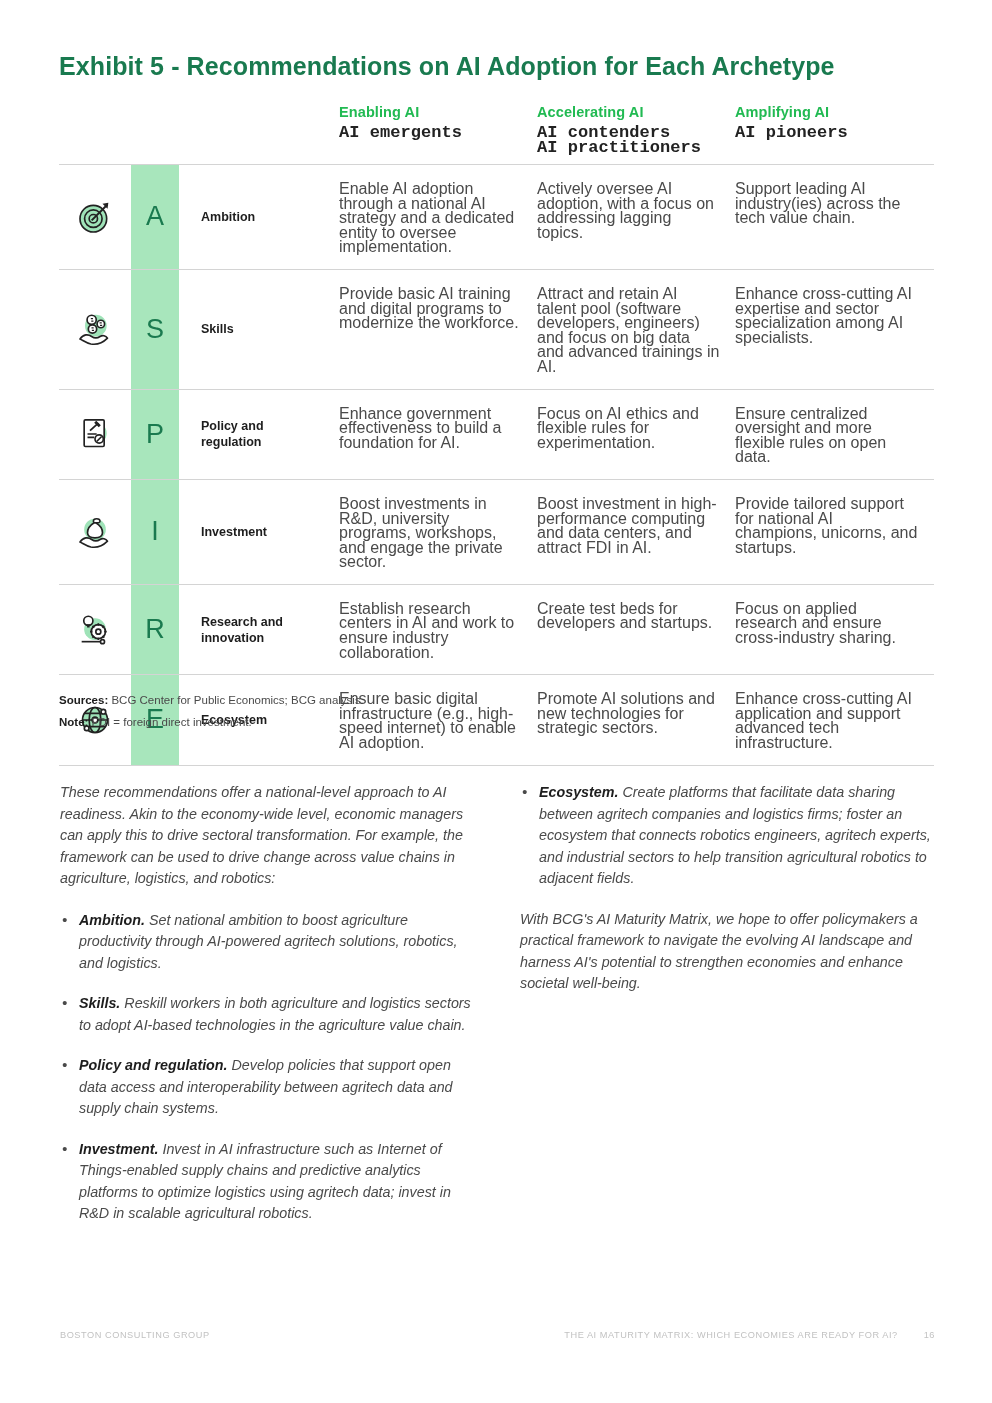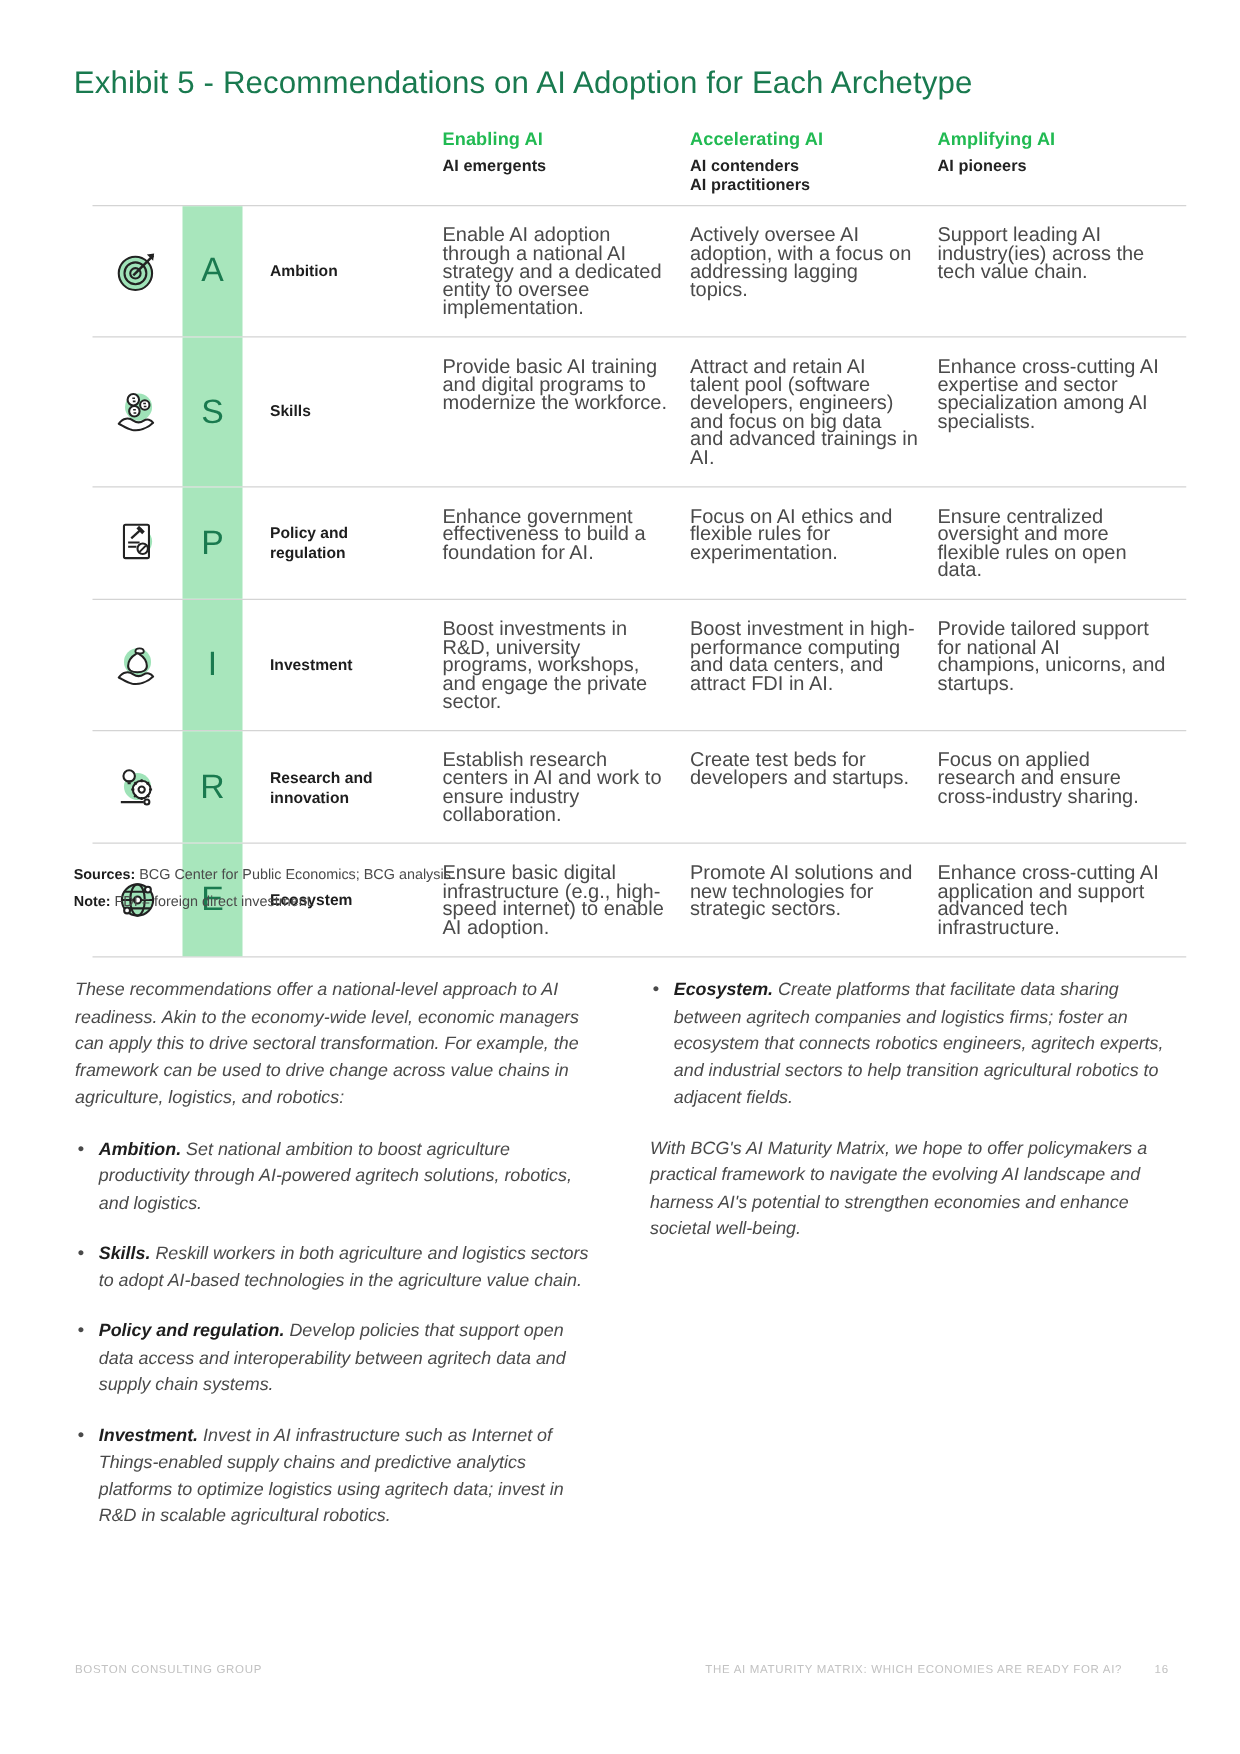--- a/index.html
+++ b/index.html
@@ -12,42 +12,42 @@
   }
   body { position: relative; overflow: hidden; }
 
   .page { position: relative; width: 992px; height: 1403px; padding: 0; }
 
   
   .exhibit-title {
     position: absolute;
     left: 59px; top: 52px;
     font-size: 25px;
-    font-weight: 400;
+    font-weight: 700;
     color: #197a4f;
     letter-spacing: 0.1px;
     white-space: nowrap;
   }
 
   
-  .matrix { position: absolute; left: 74px; top: 104px; width: 875px; }
+  .matrix { position: absolute; left: 59px; top: 104px; width: 875px; }
 
   .col-head-row { display: flex; height: 60px; }
   .ch-spacer-icon { width: 72px; flex: 0 0 72px; }
   .ch-spacer-letter { width: 48px; flex: 0 0 48px; }
   .ch-spacer-name { width: 160px; flex: 0 0 160px; }
   .ch-col { width: 198px; flex: 0 0 198px; padding-right: 10px; }
 
   .ch-title {
     font-size: 14.5px; font-weight: 700; color: #21ba52;
     letter-spacing: 0.1px; margin-bottom: 5px;
   }
   .ch-sub {
-    font-size: 13px; font-weight: 700; color: #222222;
-    line-height: 15px; letter-spacing: 0.05px;
+    font-size: 17px; font-weight: 700; color: #222222;
+    line-height: 15px; letter-spacing: 0.05px; font-family: Liberation Mono, monospace;
   }
 
   .table-body { border-top: 1px solid #d4d4d4; position: relative; }
 
   .m-row { display: flex; border-bottom: 1px solid #d4d4d4; min-height: 84px; position: relative; }
 
   .cell-icon {
     width: 72px; flex: 0 0 72px;
     display: flex; align-items: center; justify-content: center;
   }

